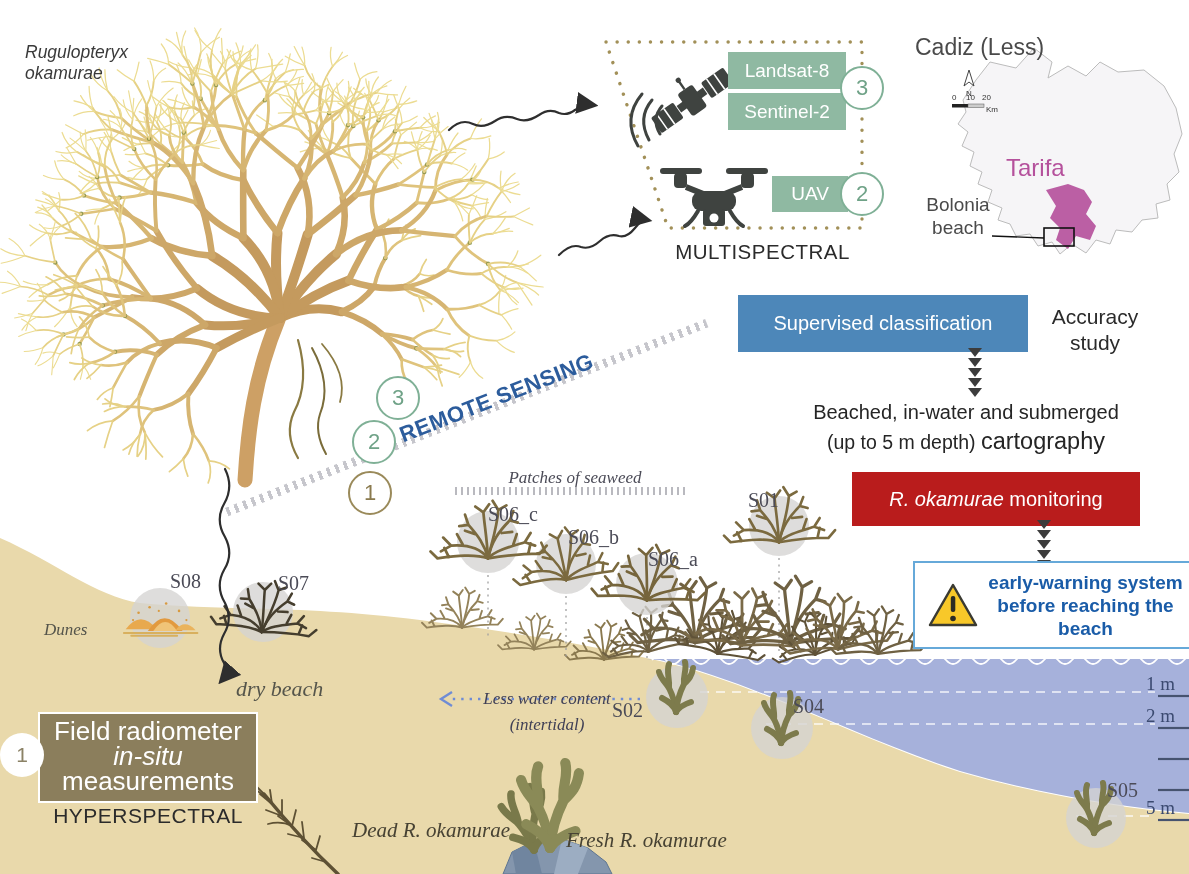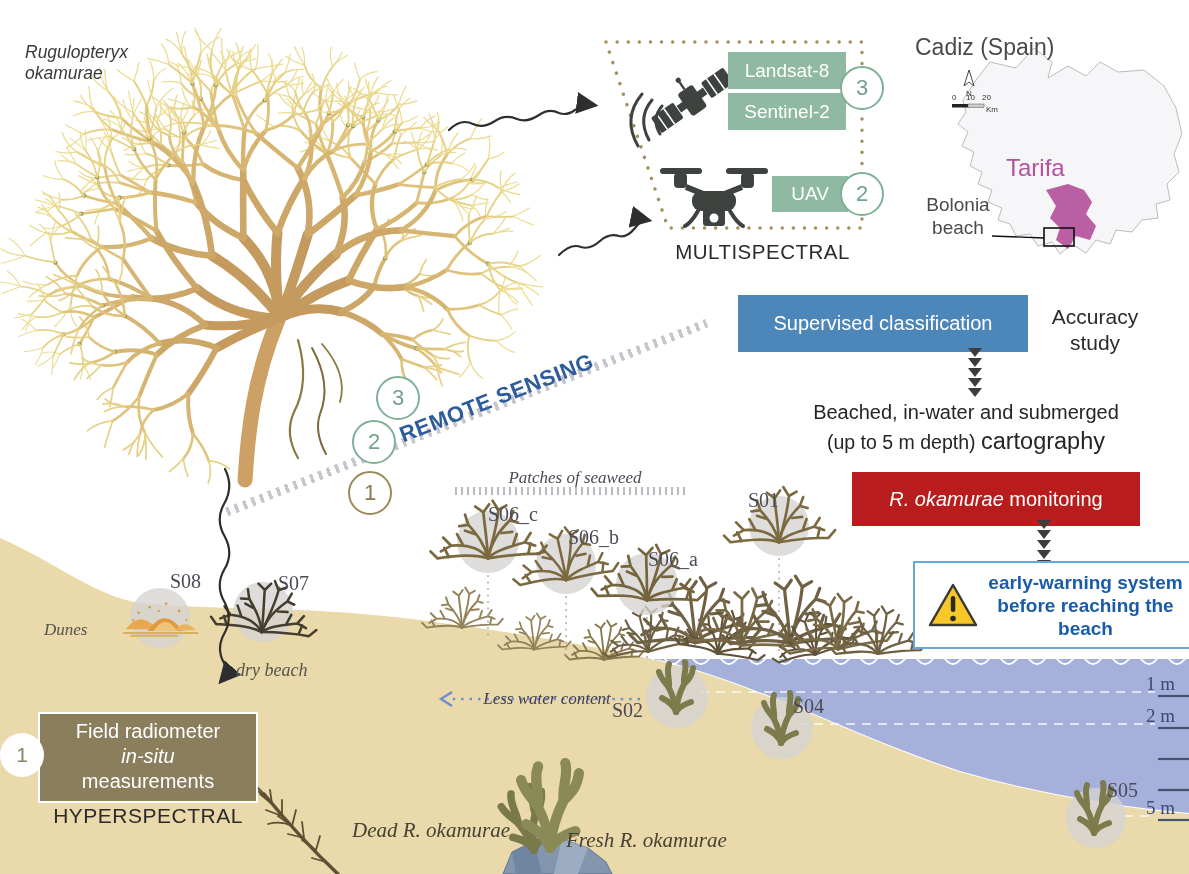--- a/index.html
+++ b/index.html
@@ -990,21 +990,21 @@
       <g font-size="8" fill="#333">
         <text x="34" y="58">0</text>
         <text x="48" y="58">10</text>
         <text x="64" y="58">20</text>
         <rect x="34" y="62" width="16" height="3.5" fill="#222"></rect>
         <rect x="50" y="62" width="16" height="3.5" fill="#ccc" stroke="#555" stroke-width="0.5"></rect>
         <text x="68" y="70">Km</text>
       </g>
     </svg>
   </div>
-  <div class="abs" style="left:915px;top:34px;font-size:23px;color:#4a4a4a;">Cadiz (Spain)</div>
+  <div class="abs" style="left:915px;top:34px;font-size:23px;color:#4a4a4a;">Cadiz (Less)</div>
   <div class="abs" style="left:1006px;top:146px;font-size:24px;color:#b5519c;margin-top:8px;">Tarifa</div>
   <div class="abs ctr" style="left:916px;top:193px;width:84px;font-size:19px;line-height:23px;color:#4a4a4a;">
     <div>Bolonia</div>
     <div>beach</div>
   </div>
 
   <div class="abs" style="left:738px;top:295px;width:290px;height:57px;background:#4d87b9;color:#fff;font-size:20px;display:flex;align-items:center;justify-content:center;">
     <span>Supervised classification</span>
   </div>
   <div class="abs ctr" style="left:1040px;top:304px;width:110px;font-size:21px;line-height:26px;color:#2b2b2b;">
@@ -1052,42 +1052,43 @@
     </div>
   <div class="abs stepcirc" style="left:352px;top:420px;">
       <span>2</span>
     </div>
   <div class="abs stepcirc" style="left:348px;top:471px;border-color:#9a8a5a;color:#8a7a4e;">
       <span>1</span>
     </div>
 
   <div class="abs cap ctr" style="left:495px;top:468px;width:160px;font-size:17px;color:#4b4b57;">Patches of seaweed</div>
   <div class="abs cap" style="left:44px;top:620px;font-size:17px;">Dunes</div>
-  <div class="abs cap" style="left:236px;top:660px;font-size:18px;">dry beach</div>
+  <div class="abs cap" style="left:236px;top:676px;font-size:22px;">dry beach</div>
   <div class="abs cap ctr" style="left:462px;top:686px;width:170px;font-size:17px;color:#3f3f55;line-height:26px;">
     <div>Less water content</div>
+    <div>(intertidal)</div>
   </div>
   <div class="abs cap" style="left:352px;top:818px;font-size:21px;color:#474233;">Dead R. okamurae</div>
   <div class="abs cap" style="left:566px;top:828px;font-size:21px;color:#474233;">Fresh R. okamurae</div>
 
   <div class="abs stn" style="left:170px;top:570px;">S08</div>
   <div class="abs stn" style="left:278px;top:572px;">S07</div>
   <div class="abs stn" style="left:488px;top:503px;">S06_c</div>
   <div class="abs stn" style="left:568px;top:526px;">S06_b</div>
   <div class="abs stn" style="left:648px;top:548px;">S06_a</div>
   <div class="abs stn" style="left:748px;top:489px;">S01</div>
   <div class="abs stn" style="left:612px;top:699px;">S02</div>
   <div class="abs stn" style="left:793px;top:695px;">S04</div>
   <div class="abs stn" style="left:1107px;top:779px;">S05</div>
 
   <div class="abs depth" style="left:1146px;top:673px;">1 m</div>
   <div class="abs depth" style="left:1146px;top:705px;">2 m</div>
   <div class="abs depth" style="left:1146px;top:797px;">5 m</div>
 
-  <div class="abs ctr" style="left:38px;top:712px;width:220px;background:#8b7e5c;border:2px solid #fff;color:#fff;font-size:20px;line-height:25px;padding:5px 0 7px;box-sizing:border-box;">
+  <div class="abs ctr" style="left:38px;top:712px;width:220px;background:#8b7e5c;border:2px solid #fff;color:#fff;font-size:26px;line-height:25px;padding:5px 0 7px;box-sizing:border-box;">
     <div>Field radiometer</div>
     <div class="it">in-situ</div>
     <div>measurements</div>
   </div>
   <div class="abs" style="left:0px;top:733px;width:44px;height:44px;border-radius:50%;background:#fff;color:#8b8266;font-size:21px;display:flex;align-items:center;justify-content:center;">
     <span>1</span>
   </div>
   <div class="abs ctr" style="left:42px;top:804px;width:212px;font-size:21px;letter-spacing:.5px;color:#2b2b2b;">HYPERSPECTRAL</div>
 
 </div>

